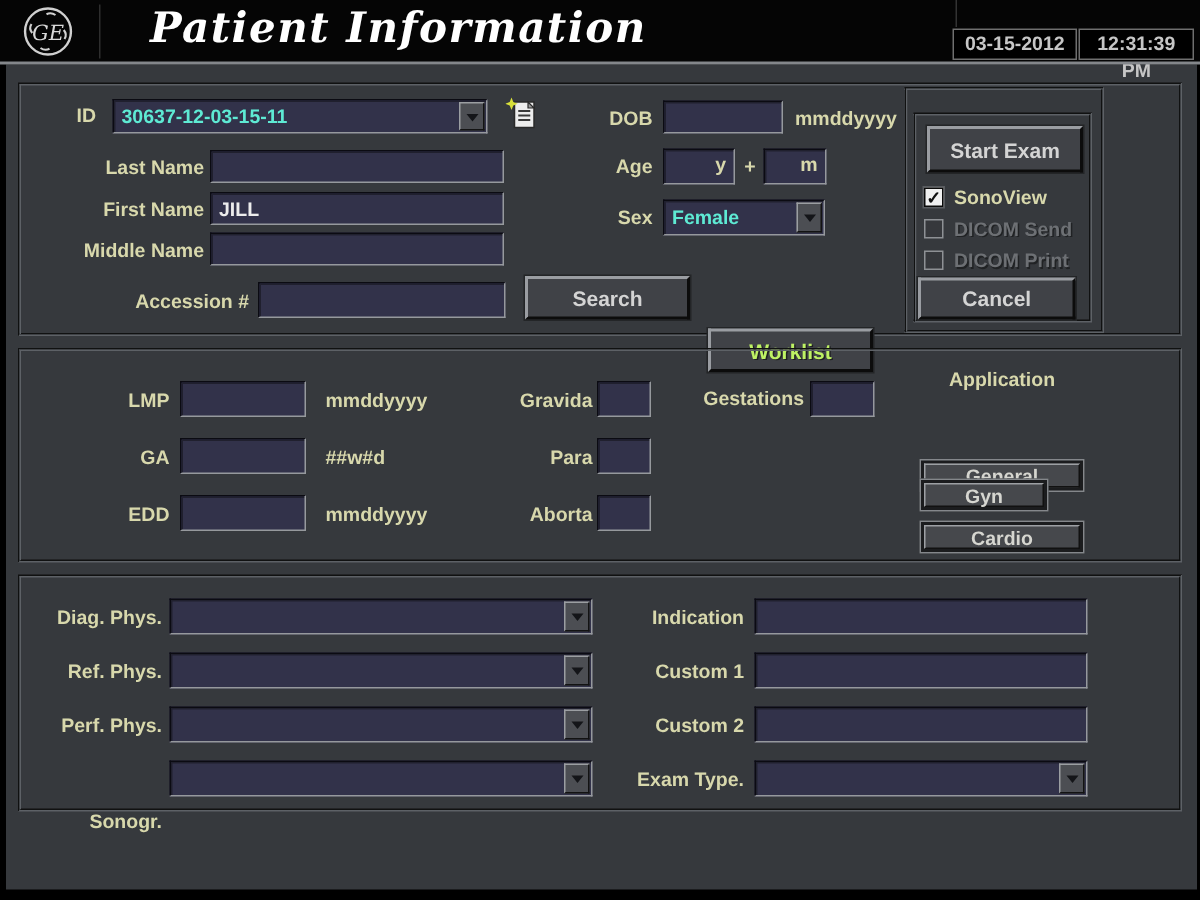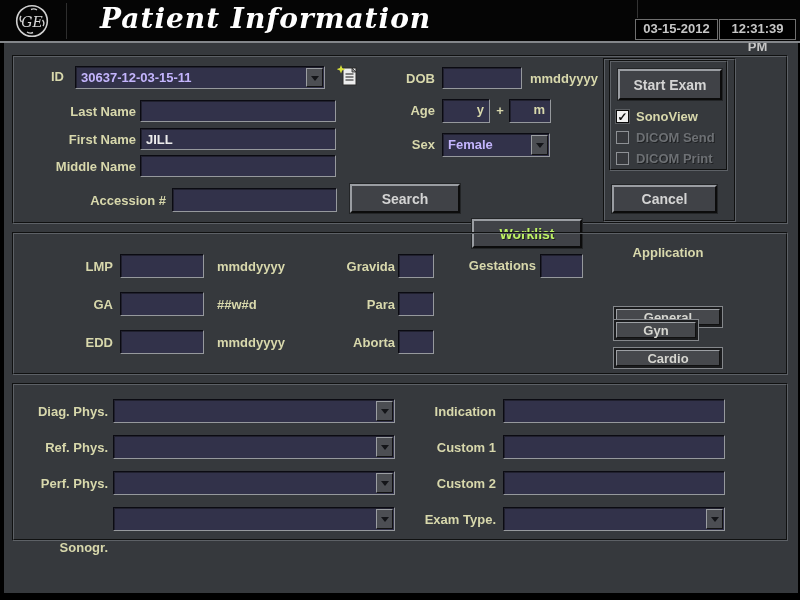--- a/index.html
+++ b/index.html
@@ -21,21 +21,21 @@
   .label,.hint{position:absolute;color:#d8d8ac;font-weight:bold;font-size:13px;height:18px;line-height:18px;white-space:nowrap;}
   .label{text-align:right;}
   .dim{color:#6d7074;text-shadow:1px 1px 0 #202224;}
   
   .tinput,.tfield,.combo{position:absolute;background:#32324a;border:1px solid;
       border-color:#0b0b12 #96999d #96999d #0b0b12;
       box-shadow:inset 1px 1px 0 #20202e;}
   .tinput{color:#ececec;font-weight:bold;font-size:13px;font-family:"Liberation Sans",sans-serif;
           padding:0 5px;outline:none;}
   .tfield .unit{position:absolute;right:5px;top:2px;color:#d8d8ac;font-weight:bold;font-size:13px;}
-  .combo .val{position:absolute;left:5px;top:3px;color:#c4b5fd;font-weight:bold;font-size:13px;white-space:nowrap;}
+  .combo .val{position:absolute;left:5px;top:3px;color:#5eead4;font-weight:bold;font-size:13px;white-space:nowrap;}
   .combo-btn{position:absolute;right:1px;top:1px;bottom:1px;width:17px;background:#4c4e53;
              border:1px solid;border-color:#9b9ea2 #131313 #131313 #9b9ea2;}
   .combo-btn::after{content:'';position:absolute;left:50%;top:50%;margin:-2px 0 0 -4px;
              border:4px solid transparent;border-top:5px solid #141519;}
   
   .btn{position:absolute;background:#404247;color:#d4d4d4;font-weight:bold;font-size:14px;
        border:2px solid;border-color:#9a9da2 #0c0c0c #0c0c0c #9a9da2;
        box-shadow:0 0 0 1px #232527;display:flex;align-items:center;justify-content:center;cursor:default;}
   .btn.disabled{color:#bef264;text-shadow:1px 1px 0 #1f2022;margin-top:35px;}
   .appframe{position:absolute;border:1px solid #84878b;background:#1b1c1e;padding:2px;}
@@ -120,21 +120,21 @@
     <div class="label" style="left:386px;top:79px;width:35px;">Sex</div>
     <div class="combo" style="left:428px;top:76px;width:108px;height:24px;">
       <span class="val">Female</span>
       <span class="combo-btn"></span>
     </div>
 
     <div class="btn" style="left:336px;top:127px;width:110px;height:29px;">Search</div>
     <div class="btn disabled" style="left:458px;top:127px;width:110px;height:29px;">Worklist</div>
 
     <div class="section" style="left:589px;top:1px;width:133px;height:164px;border-color:#5d6166;">
-      <div class="section" style="left:4px;top:0;width:119px;height:111px;padding-left:32px;">
+      <div class="section" style="left:4px;top:15px;width:119px;height:140px;padding-left:32px;">
         <div class="btn" style="left:7px;top:7px;width:104px;height:31px;">Start Exam</div>
         <div class="cbrow" style="left:5px;top:47px;width:105px;">
           <span class="cb checked">✓</span>
           <span class="cbl on">SonoView</span>
         </div>
         <div class="cbrow" style="left:5px;top:68px;width:105px;">
           <span class="cb off"></span>
           <span class="cbl dim">DICOM Send</span>
         </div>
         <div class="cbrow" style="left:5px;top:89px;width:105px;">

